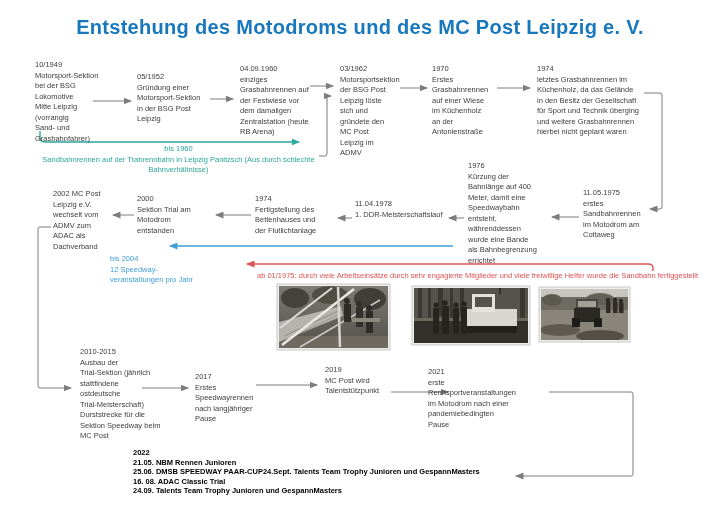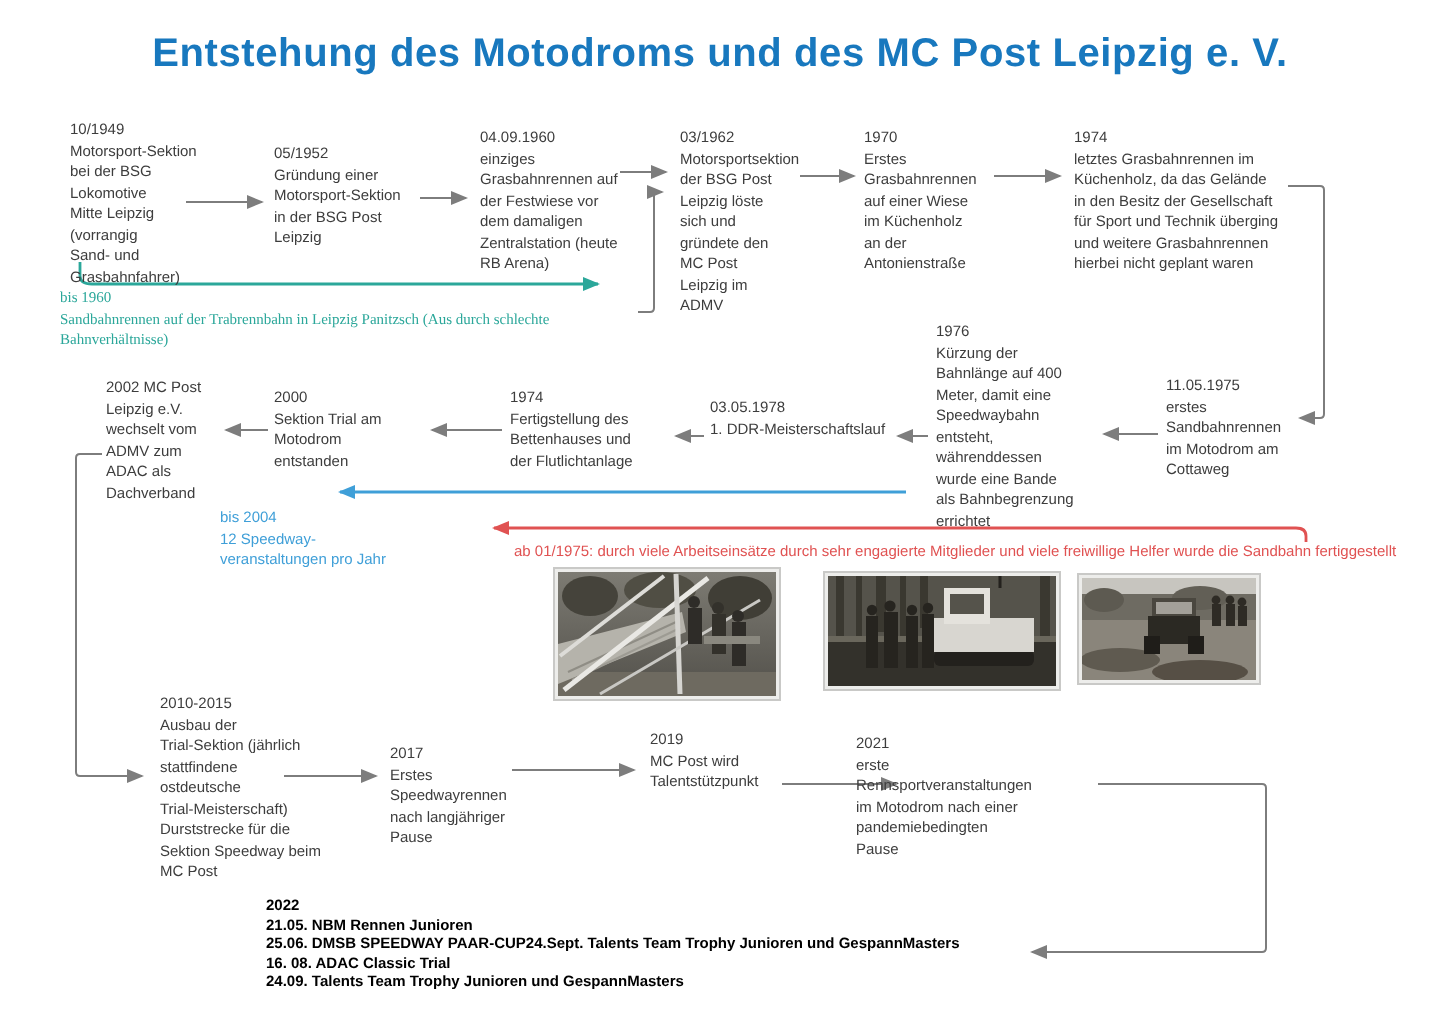--- a/index.html
+++ b/index.html
@@ -9,21 +9,21 @@
     outline:1px solid #c8c8c8;
   }
   #page-title{
     position:absolute;left:0;top:16px;width:720px;text-align:center;
     font-size:20px;font-weight:bold;letter-spacing:.3px;color:#1878be;
   }
   .box{
     position:absolute;font-size:7.5px;line-height:10.5px;color:#3d3d3d;
     white-space:pre-line;
   }
-  .note-teal{color:#2ba79a;text-align:left;font-family:Liberation Serif, serif;}
+  .note-teal{color:#2ba79a;text-align:center;}
   .note-blue{color:#3f9fd8;}
   .note-red{color:#e05252;white-space:nowrap;}
   .schedule{font-weight:bold;color:#000;line-height:9.6px;}
   .centered{text-align:left;}
   #wires{position:absolute;left:0;top:0;pointer-events:none;}
 </style>
 </head>
 <body>
 
 <div id="canvas">
@@ -218,21 +218,21 @@
 entsteht,
 währenddessen
 wurde eine Bande
 als Bahnbegrenzung
 errichtet</div>
   <div class="box" style="left:583px;top:188px">11.05.1975
 erstes
 Sandbahnrennen
 im Motodrom am
 Cottaweg</div>
-  <div class="box" style="left:355px;top:199px">03.05.1978
+  <div class="box" style="left:355px;top:199px">11.04.1978
 1. DDR-Meisterschaftslauf</div>
   <div class="box" style="left:255px;top:194px">1974
 Fertigstellung des
 Bettenhauses und
 der Flutlichtanlage</div>
   <div class="box" style="left:137px;top:194px">2000
 Sektion Trial am
 Motodrom
 entstanden</div>
   <div class="box" style="left:53px;top:189px">2002 MC Post

